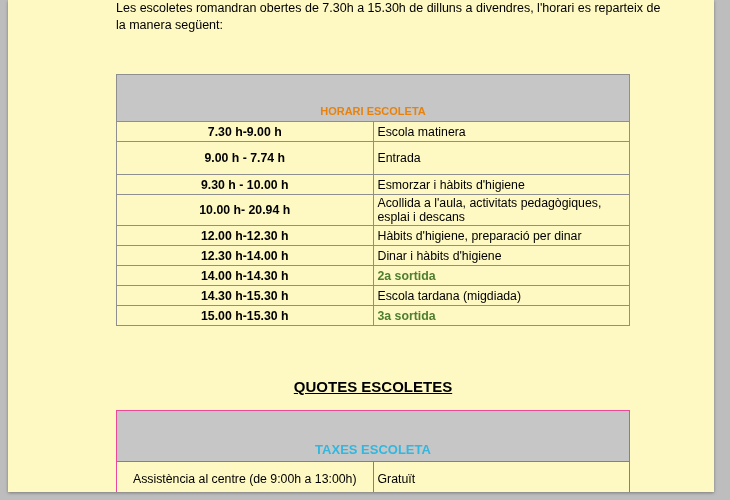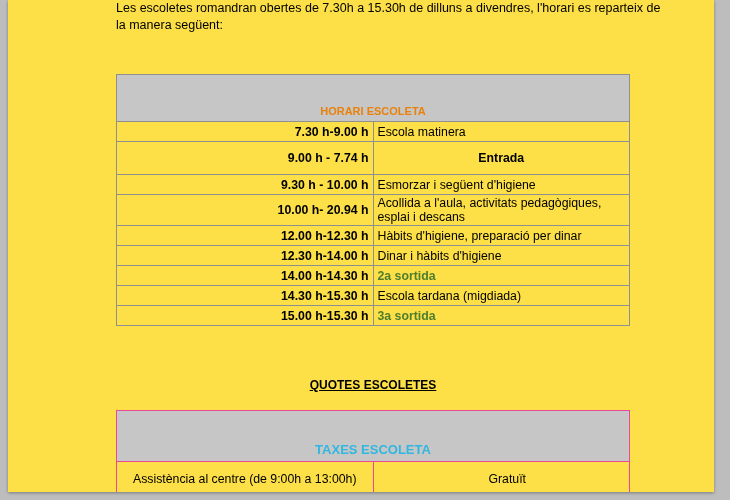--- a/index.html
+++ b/index.html
@@ -12,21 +12,21 @@
     background: #bdbdbd;
     font-family: "Liberation Sans", sans-serif;
     overflow: hidden;
   }
   .page {
     position: absolute;
     left: 8px;
     top: 0;
     width: 706px;
     height: 492px;
-    background: #fde047;
+    background: #fef9c3;
     box-shadow: 0 1px 3px rgba(0,0,0,0.35);
     overflow: hidden;
   }
   .intro {
     position: absolute;
     left: 108px;
     top: 0px;
     width: 548px;
     font-size: 12.5px;
     line-height: 17px;
@@ -61,39 +61,39 @@
     background: #c6c6c6;
     text-align: center;
     color: #e8820c;
     font-weight: bold;
     font-size: 11px;
     height: 18px;
     border-top: none;
   }
   .sched .time {
     width: 114px;
-    text-align: right;
+    text-align: center;
     font-weight: bold;
     white-space: nowrap;
   }
   .sched .desc {
     text-align: left;
   }
   .sched .tall { height: 30px; }
-  .sched .bold { font-weight: bold; text-align: center; }
+  .sched .bold { font-weight: normal; }
   .sched .green { color: #4f7d2e; font-weight: bold; }
 
   
   .quotes-title {
     position: absolute;
     left: 108px;
     top: 378px;
     width: 514px;
     text-align: center;
-    font-size: 12px;
+    font-size: 15px;
     font-weight: bold;
     text-decoration: underline;
     color: #000;
   }
 
   
   .fees {
     position: absolute;
     left: 108px;
     top: 410px;
@@ -121,22 +121,22 @@
     font-size: 13px;
     height: 18px;
     border-top: none;
   }
   .fees .concept {
     text-align: center;
     padding: 4px 6px;
   }
   .fees .amount {
     width: 144px;
-    text-align: center;
-    padding-left: 16px;
+    text-align: left;
+    padding-left: 4px;
   }
   .fees .rowtall td { height: 26px; }
 </style>
 </head>
 <body>
 
 <div class="page">
 
   <div class="intro">
     <span>Les escoletes romandran obertes de 7.30h a 15.30h de dilluns a divendres,  l'horari es reparteix de la manera següent:</span>
@@ -154,21 +154,21 @@
       <tr>
         <td class="time">7.30 h-9.00 h</td>
         <td class="desc">Escola matinera</td>
       </tr>
       <tr class="tall">
         <td class="time tall">9.00 h - 7.74 h</td>
         <td class="desc bold tall">Entrada</td>
       </tr>
       <tr>
         <td class="time">9.30 h - 10.00 h</td>
-        <td class="desc">Esmorzar i següent d'higiene</td>
+        <td class="desc">Esmorzar i hàbits d'higiene</td>
       </tr>
       <tr>
         <td class="time">10.00 h- 20.94 h</td>
         <td class="desc">Acollida a l'aula, activitats pedagògiques, esplai i descans</td>
       </tr>
       <tr>
         <td class="time">12.00 h-12.30 h</td>
         <td class="desc">Hàbits d'higiene, preparació per dinar</td>
       </tr>
       <tr>

